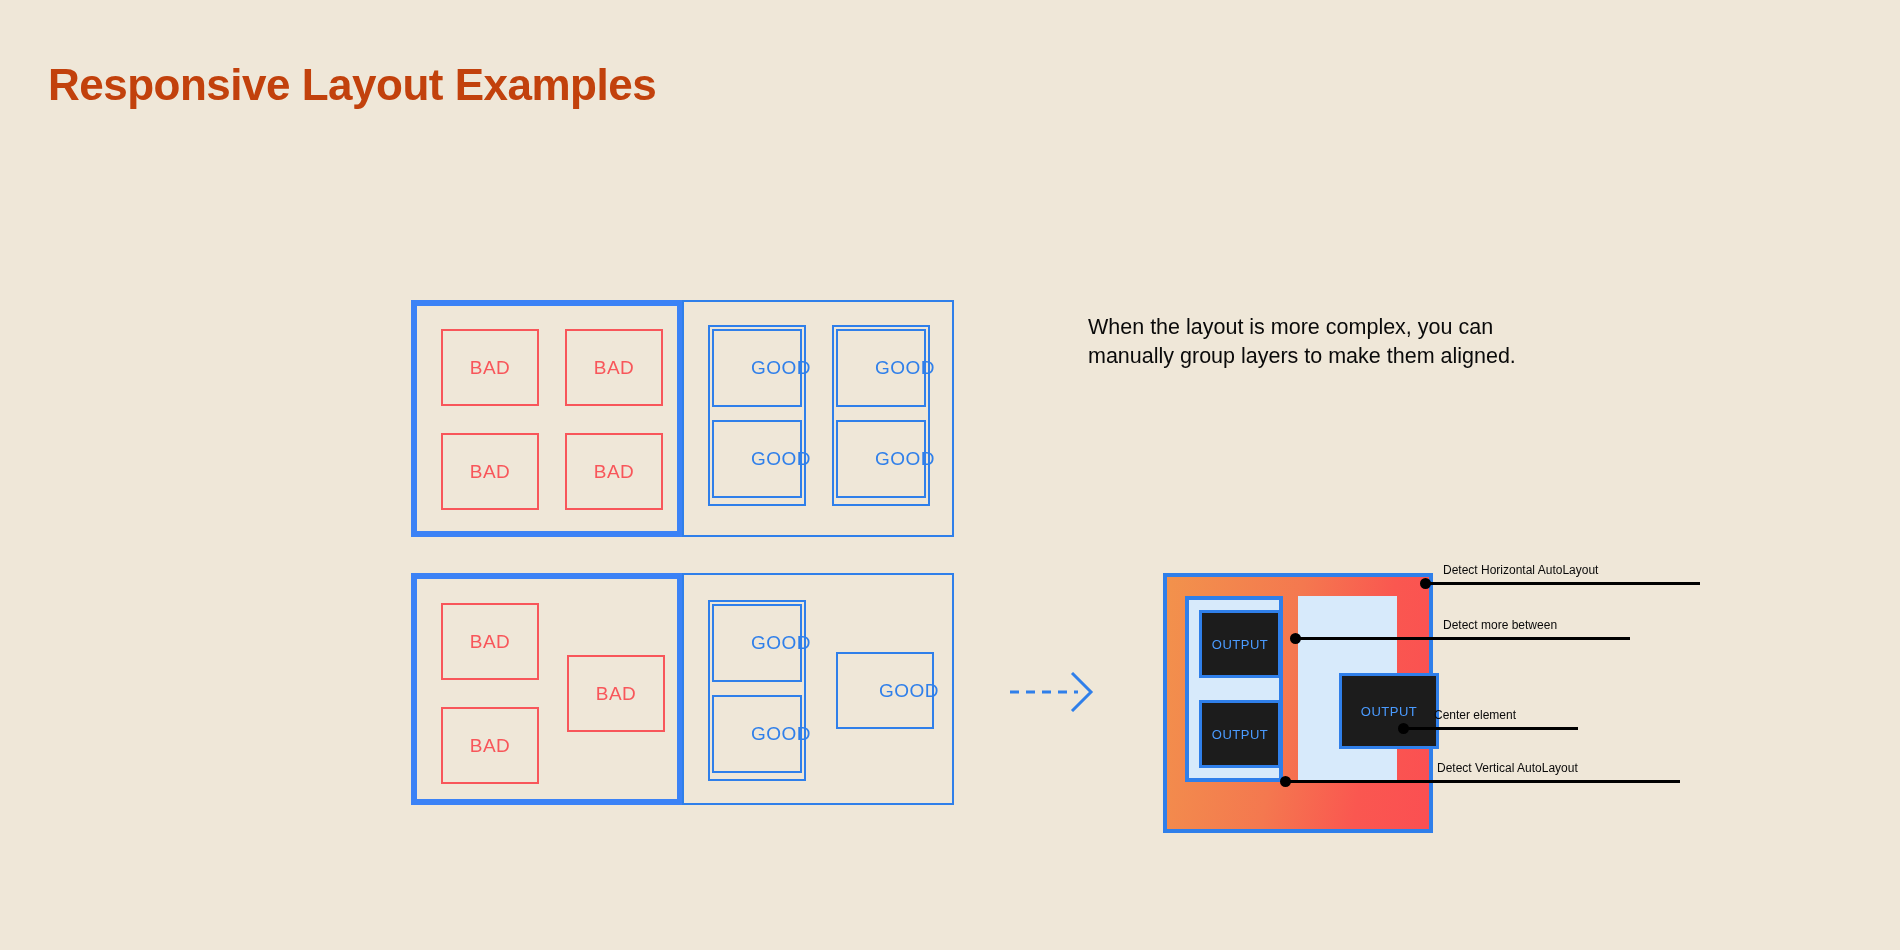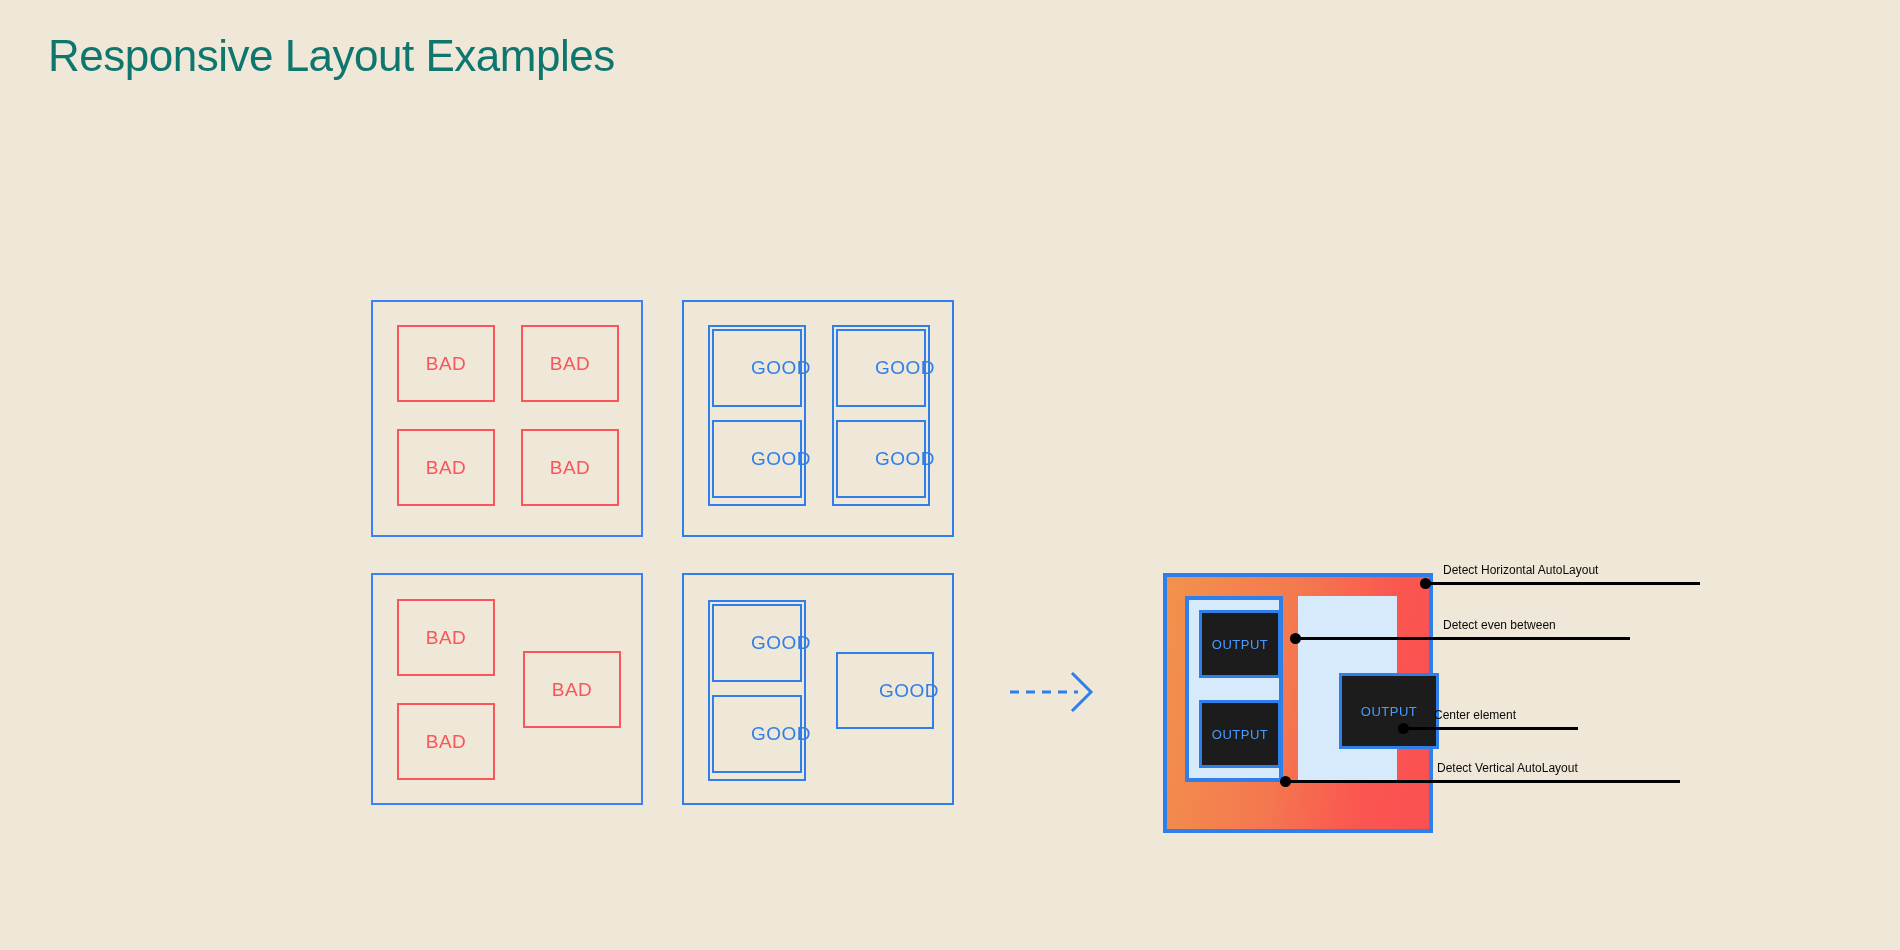--- a/index.html
+++ b/index.html
@@ -13,34 +13,34 @@
     background: #EFE7D8;
     font-family: "Liberation Sans", sans-serif;
     overflow: hidden;
     position: relative;
   }
 
   
   .page-title {
     position: absolute;
     left: 48px;
-    top: 31px;
+    top: 60px;
     font-size: 44px;
-    font-weight: normal;
-    color: #0f766e;
+    font-weight: bold;
+    color: #c2410c;
     letter-spacing: -0.5px;
     white-space: nowrap;
   }
 
   
   .panel {
     position: absolute;
     box-sizing: border-box;
   }
-  .panel.bad  { border: 2px solid #3b82f6; }
+  .panel.bad  { border: 6px solid #3b82f6; margin-left: 40px; }
   .panel.good { border: 2px solid #2F7FEA; }
 
   
   .bad-box {
     position: absolute;
     box-sizing: border-box;
     border: 2px solid #F8565A;
     color: #F8565A;
     font-size: 19px;
     display: flex;
@@ -204,20 +204,21 @@
 <div class="panel good" style="left:682px; top:573px; width:272px; height:232px;">
 
   <div class="good-group" style="left:24px; top:25px; width:98px; height:181px;"></div>
   <div class="good-box" style="left:28px; top:29px; width:90px; height:78px;">GOOD</div>
   <div class="good-box" style="left:28px; top:120px; width:90px; height:78px;">GOOD</div>
 
   <div class="good-box" style="left:152px; top:77px; width:98px; height:77px;">GOOD</div>
 </div>
 
 <div class="desc" style="top:313px;">
+  <p>When the layout is more complex, you can manually group layers to make them aligned.</p>
 </div>
 
 <div class="arrow-wrap">
   <svg width="90" height="40" viewBox="0 0 90 40">
     <line x1="0" y1="20" x2="68" y2="20" stroke="#2F7FEA" stroke-width="3" stroke-dasharray="9 7"></line>
     <polyline points="62,1 81,20 62,39" fill="none" stroke="#2F7FEA" stroke-width="3"></polyline>
   </svg>
 </div>
 
 <div class="figure">
@@ -232,21 +233,21 @@
 
 <div class="callout" style="left:1420px; top:582px; width:280px;">
   <div class="dot" style="left:0px;"></div>
   <div class="leader" style="left:5px; width:275px;"></div>
   <div class="label" style="left:23px;">Detect Horizontal AutoLayout</div>
 </div>
 
 <div class="callout" style="left:1290px; top:637px; width:350px;">
   <div class="dot" style="left:0px;"></div>
   <div class="leader" style="left:5px; width:335px;"></div>
-  <div class="label" style="left:153px;">Detect even between</div>
+  <div class="label" style="left:153px;">Detect more between</div>
 </div>
 
 <div class="callout" style="left:1398px; top:727px; width:180px;">
   <div class="dot" style="left:0px;"></div>
   <div class="leader" style="left:5px; width:175px;"></div>
   <div class="label" style="left:36px;">Center element</div>
 </div>
 
 <div class="callout" style="left:1280px; top:780px; width:400px;">
   <div class="dot" style="left:0px;"></div>

